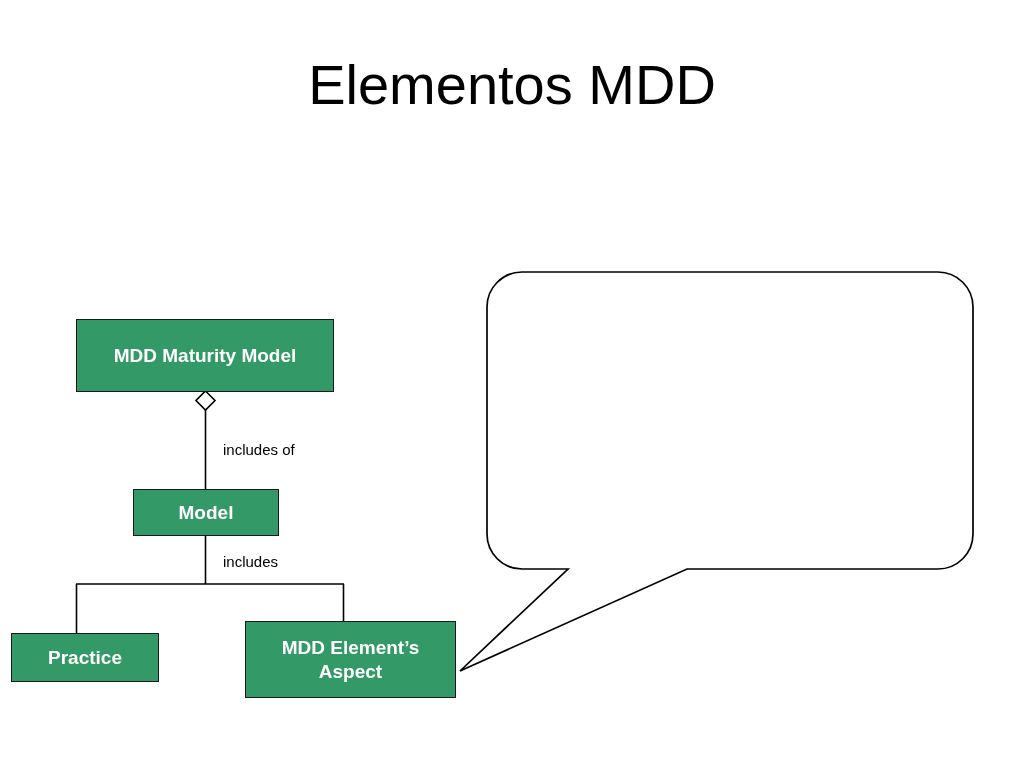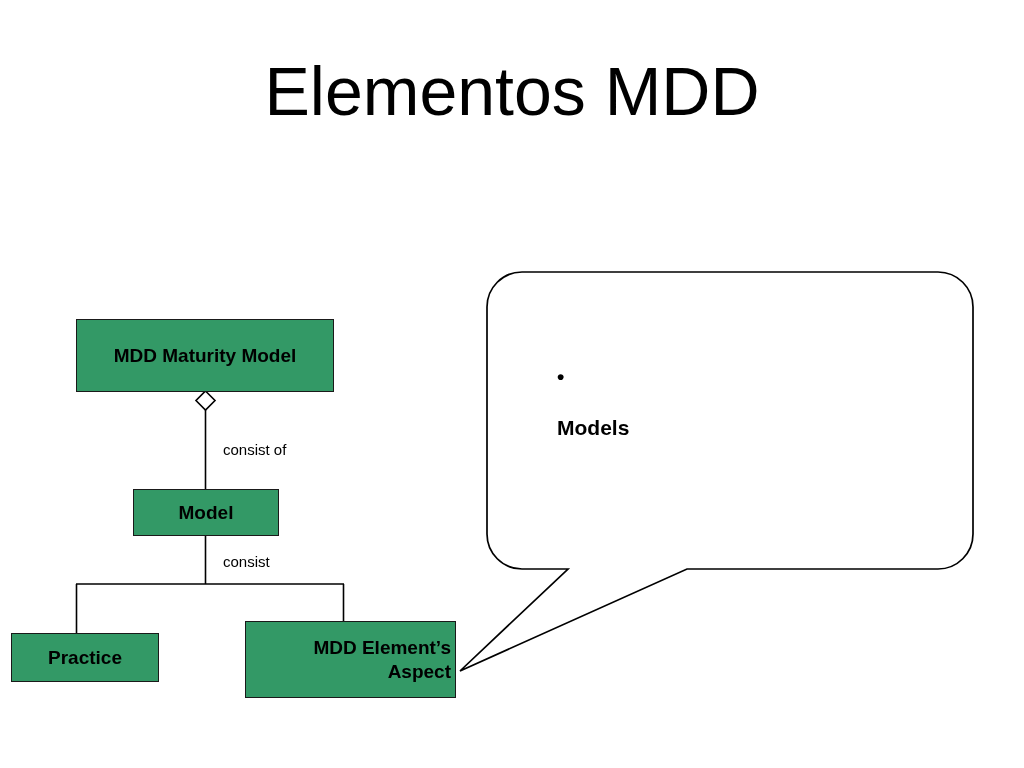--- a/index.html
+++ b/index.html
@@ -17,21 +17,21 @@
     height: 768px;
     background: #ffffff;
     overflow: hidden;
   }
   #slide-title {
     position: absolute;
     left: 0;
     top: 56px;
     width: 1024px;
     text-align: center;
-    font-size: 68px;
+    font-size: 56px;
     font-weight: normal;
     letter-spacing: 0px;
     line-height: 1.05;
     color: #000000;
     white-space: pre;
   }
 
   
   #diagram-svg {
     position: absolute;
@@ -43,25 +43,25 @@
 
   
   .node-box {
     position: absolute;
     box-sizing: border-box;
     background: #339966;
     border: 1px solid #1a1a1a;
     display: flex;
     align-items: center;
     justify-content: center;
-    text-align: right;
+    text-align: center;
     font-weight: bold;
     font-size: 19px;
     line-height: 1.22;
-    color: #000000;
+    color: #ffffff;
     padding: 2px 4px;
   }
   #node-maturity-model {
     left: 76px;  top: 319px;  width: 258px; height: 73px;
   }
   #node-level {
     left: 133px; top: 489px;  width: 146px; height: 47px;
   }
   #node-practice {
     left: 11px;  top: 633px;  width: 148px; height: 49px;
@@ -137,29 +137,25 @@
   </svg>
 
   <div class="node-box" id="node-maturity-model">MDD Maturity Model</div>
 
   <div class="node-box" id="node-level">Model</div>
 
   <div class="node-box" id="node-practice">Practice</div>
 
   <div class="node-box" id="node-aspect">MDD Element’s Aspect</div>
 
-  <div class="edge-label" id="edge-label-consist-of">consist of</div>
+  <div class="edge-label" id="edge-label-consist-of">includes of</div>
 
-  <div class="edge-label" id="edge-label-includes">consist</div>
+  <div class="edge-label" id="edge-label-includes">includes</div>
 
   <div id="callout-list">
-    <div class="callout-item">
-      <span class="callout-bullet">•</span>
-      <span>Models</span>
-    </div>
     <div class="callout-item">
       
       
     </div>
 
   </div>
 
 </div>
 
 </body></html>

